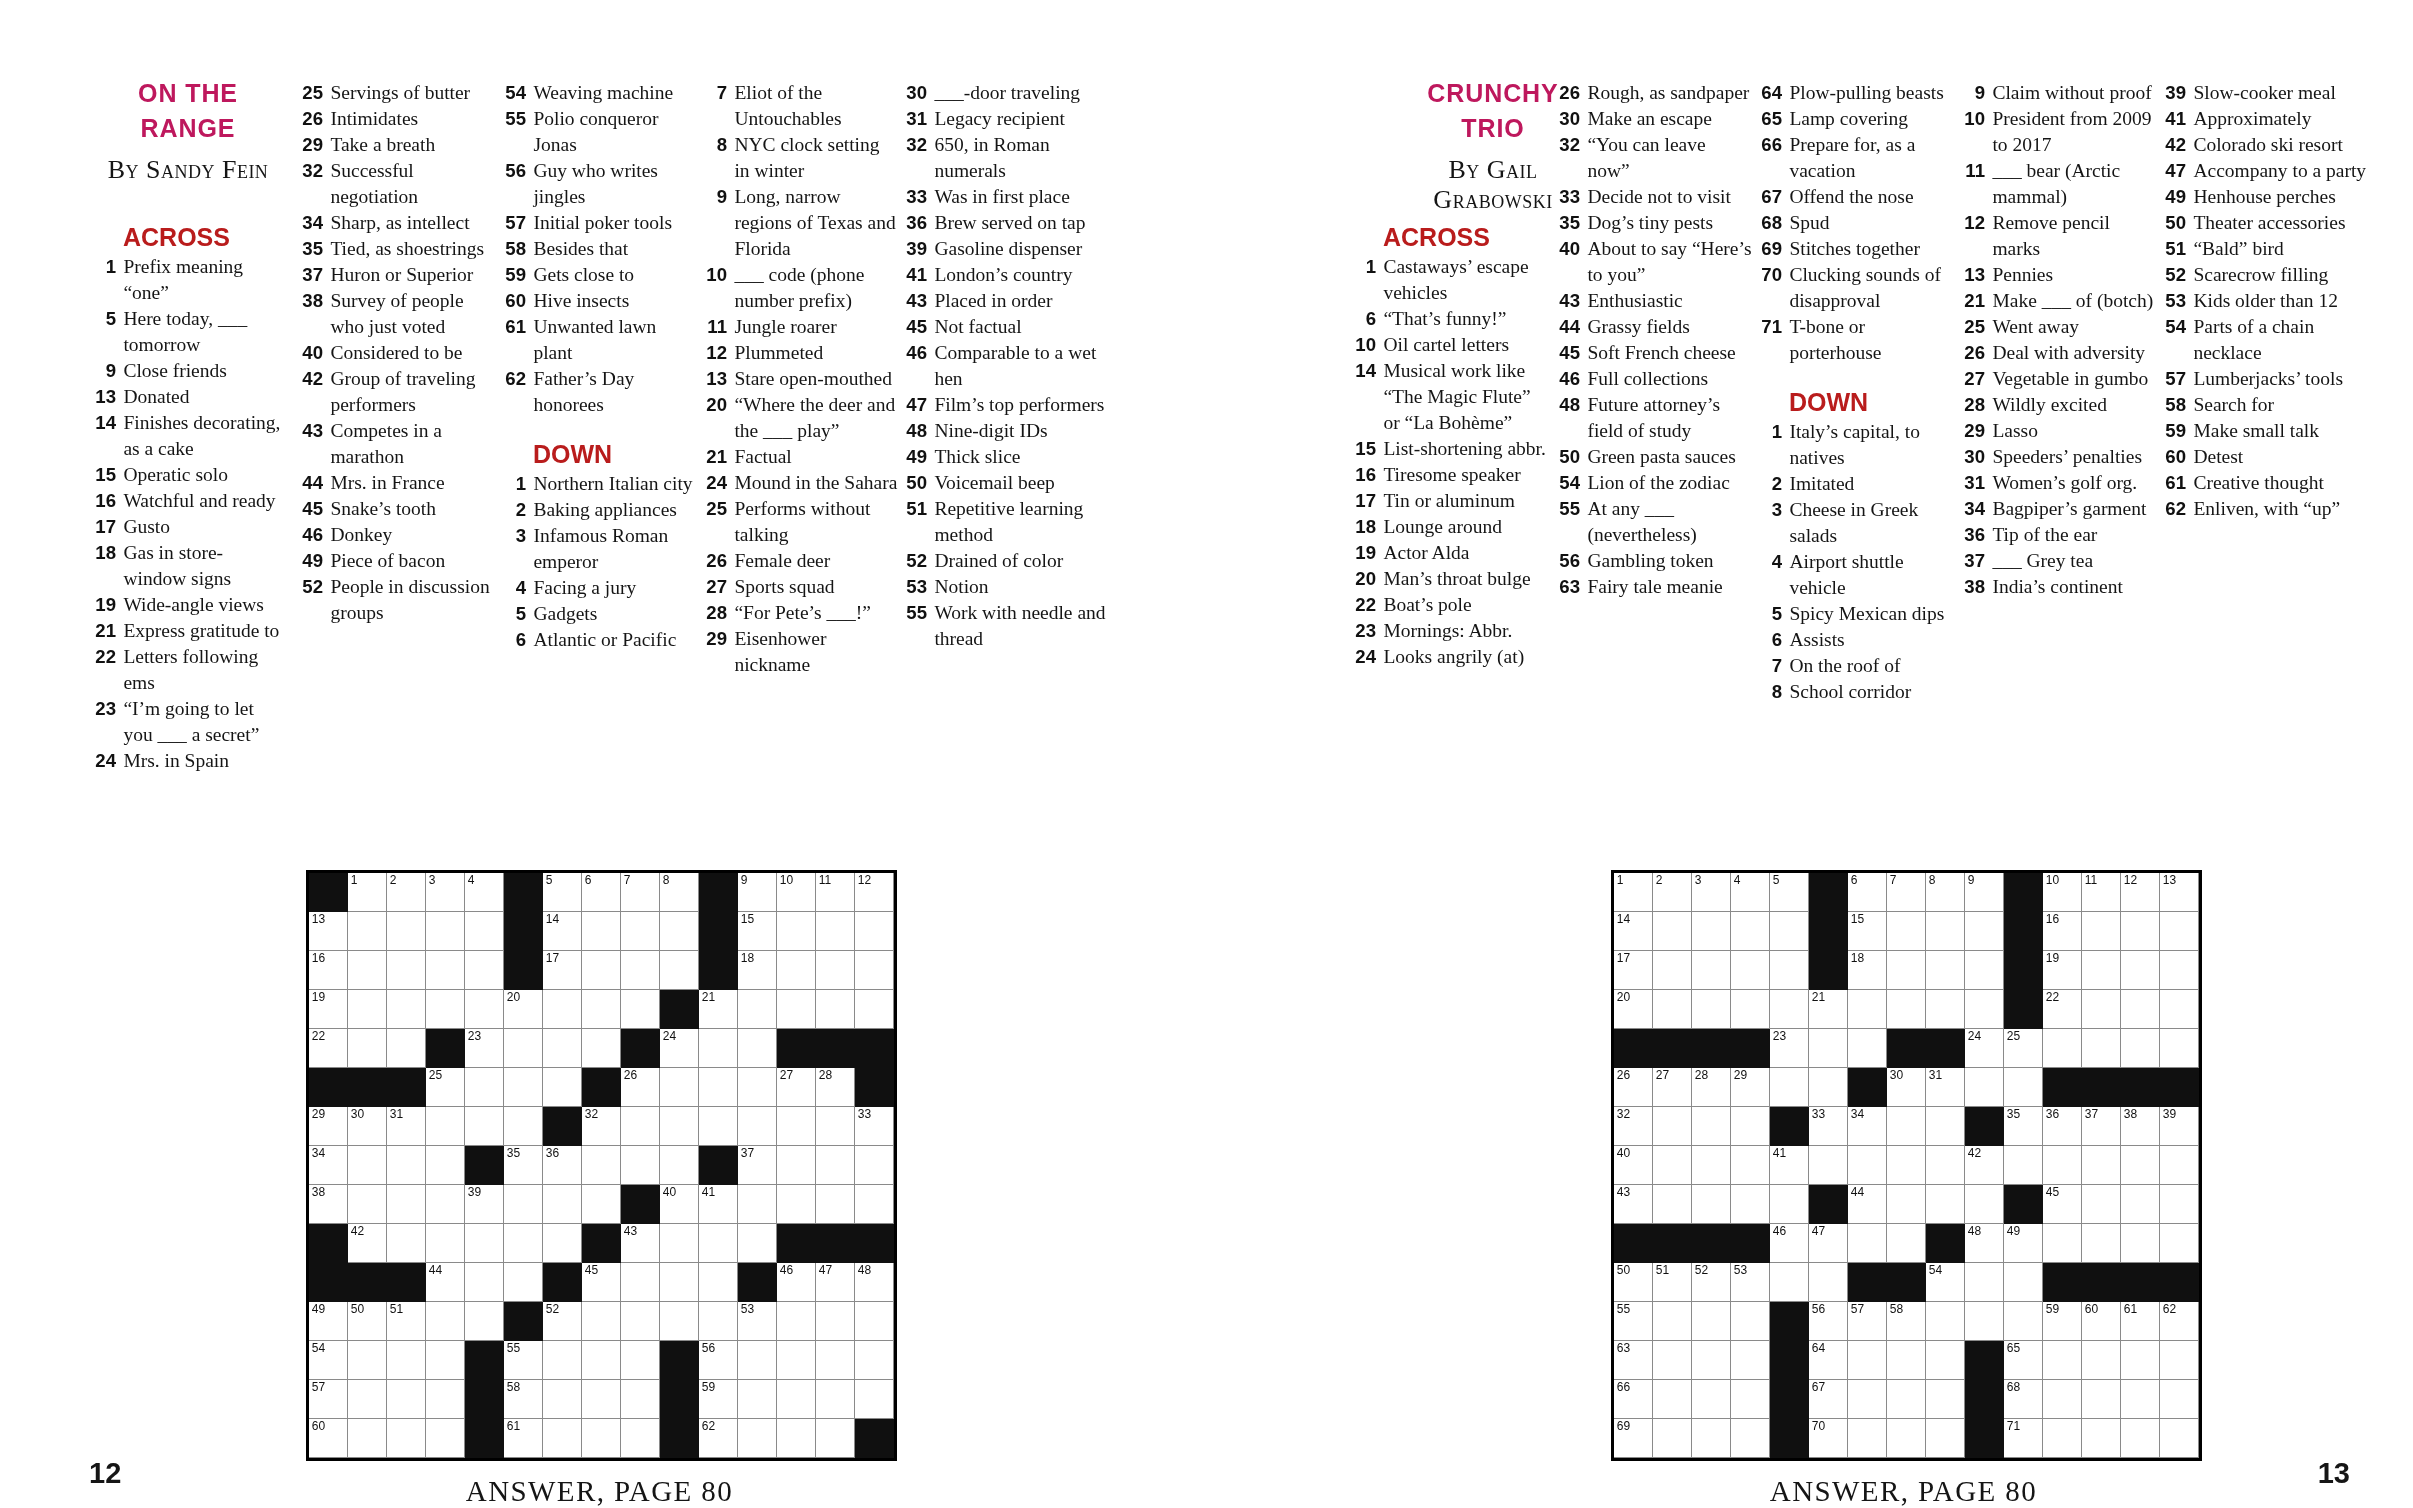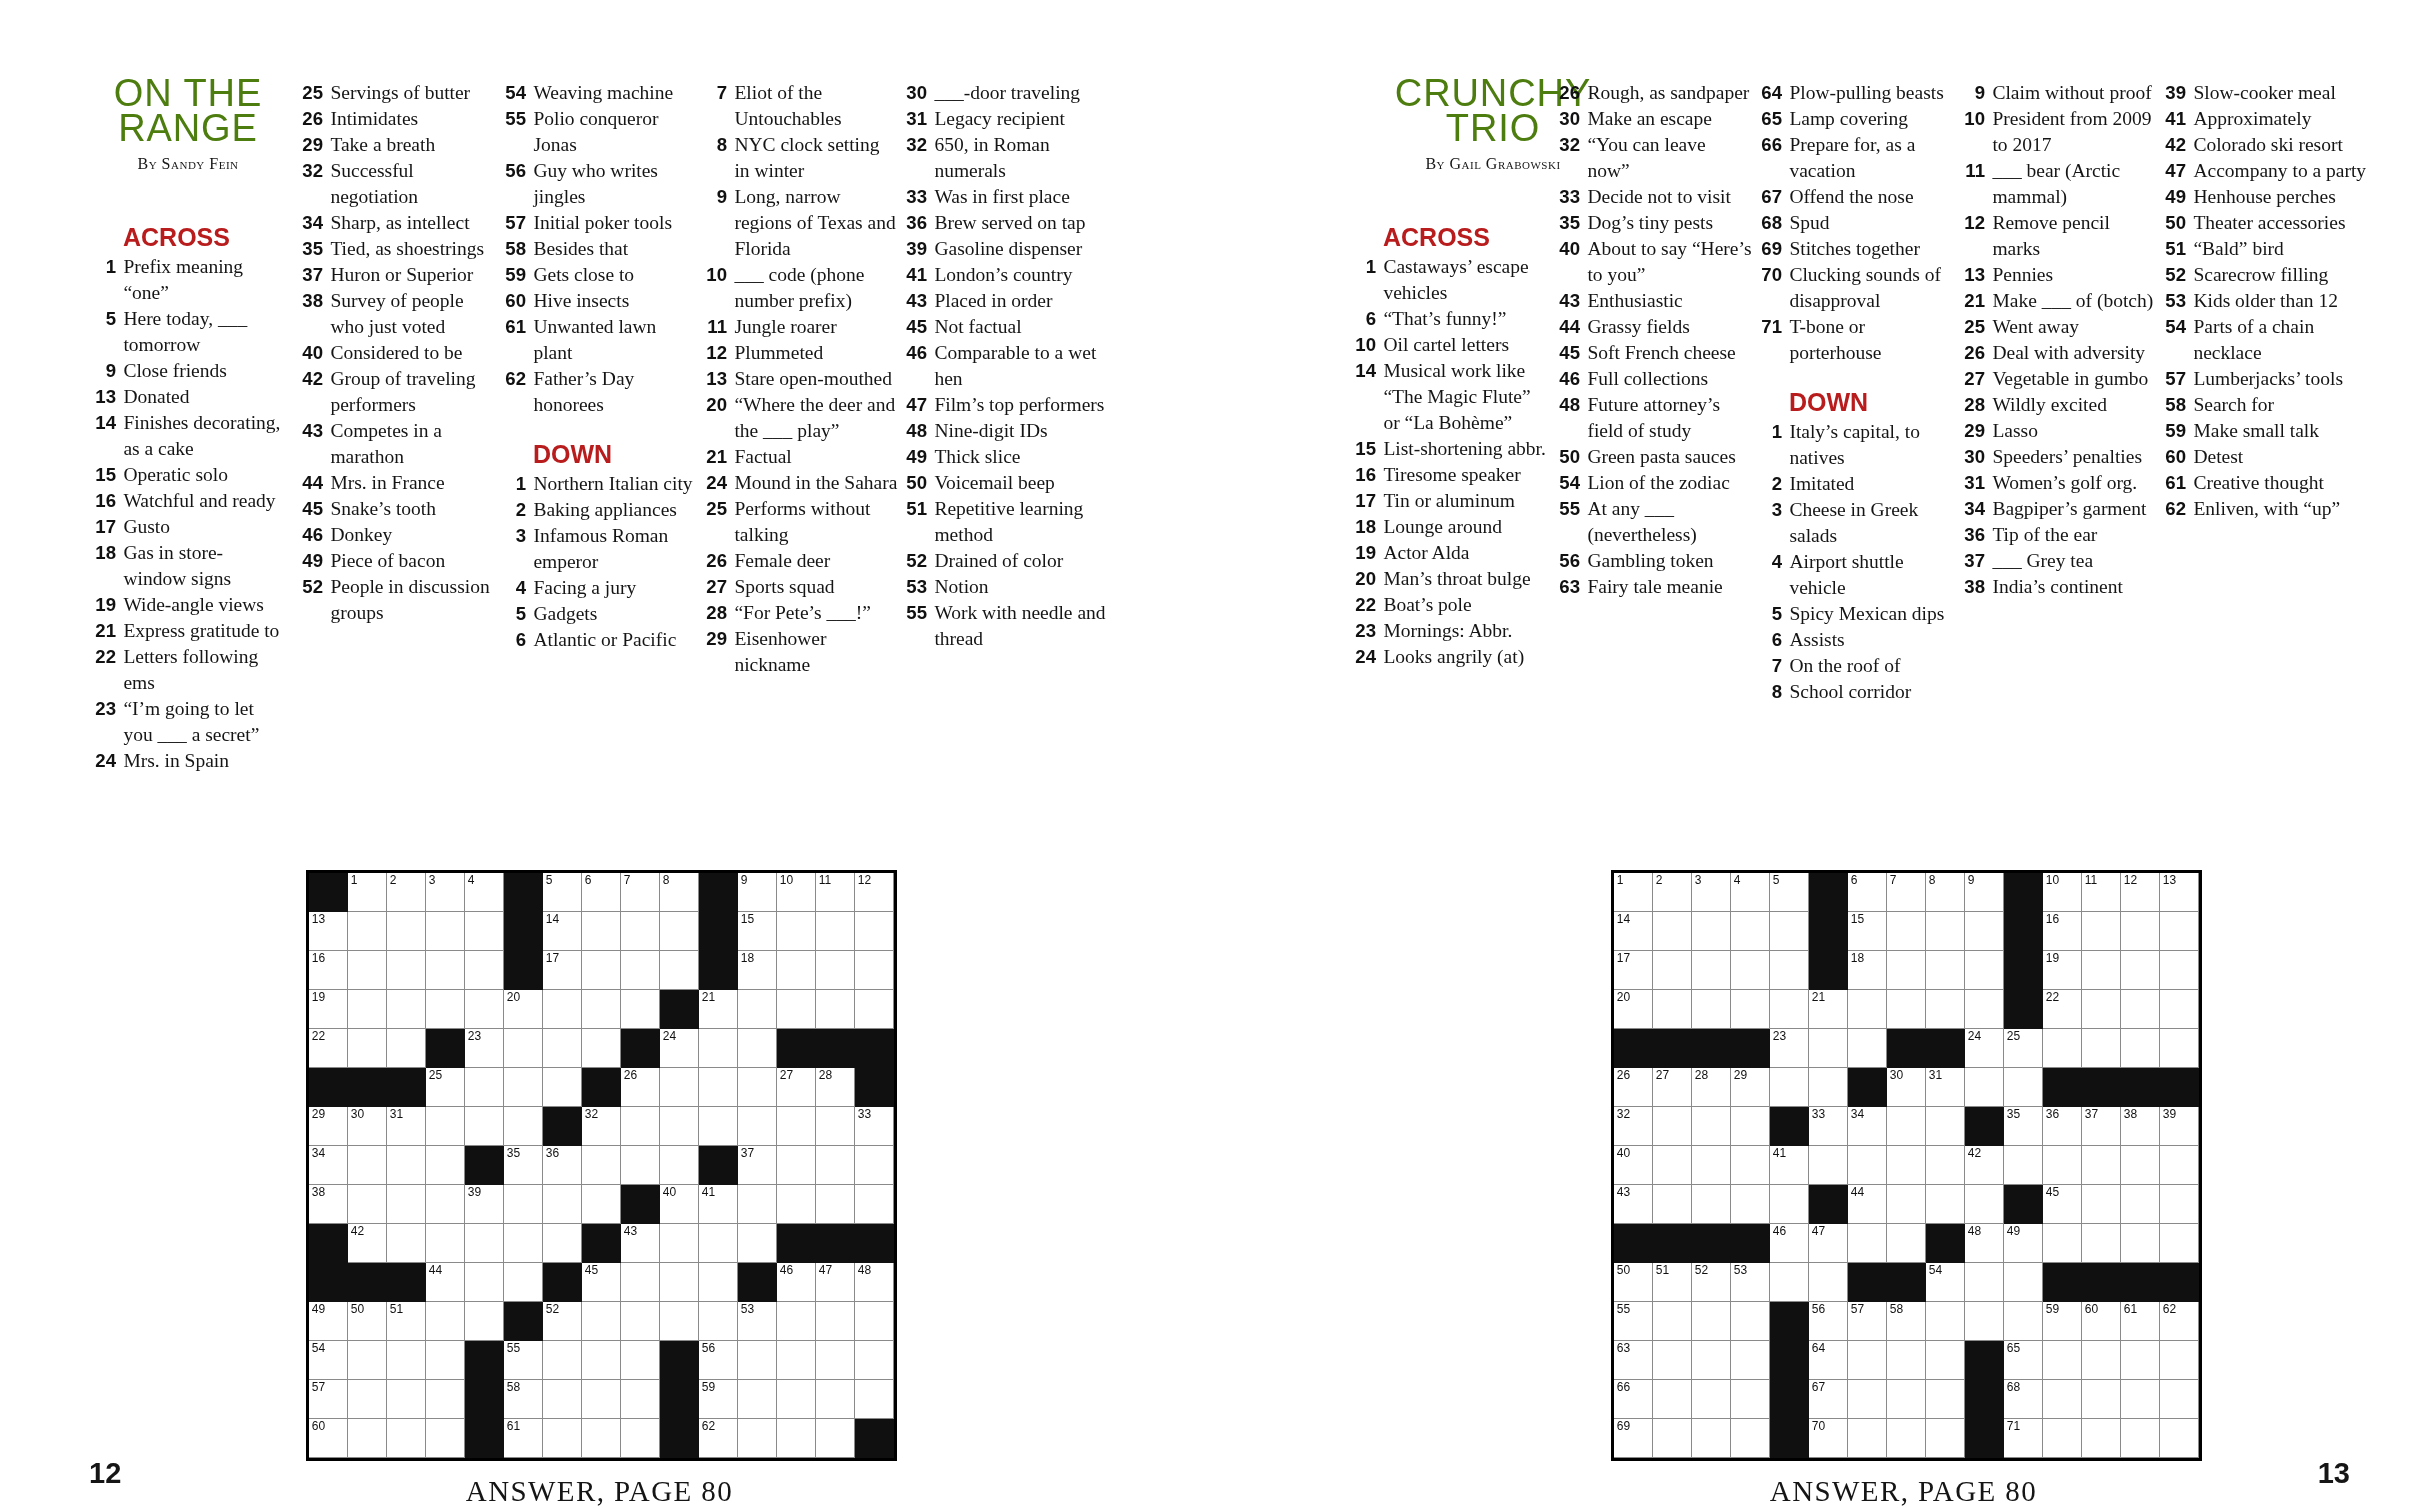--- a/index.html
+++ b/index.html
@@ -1,22 +1,22 @@
 <!DOCTYPE html>
 <html style="font-size:15px"><head>
 <meta charset="utf-8">
 <style>
   html,body{margin:0;padding:0}
   body{width:2413px;height:1508px;background:#ffffff;position:relative;
        font-family:"Liberation Serif",serif;color:#151515;overflow:hidden}
   .abs{position:absolute}
   .title-block{text-align:center}
-  .title{font-family:"Liberation Sans",sans-serif;font-weight:normal;font-size:38px;
-         line-height:35px;letter-spacing:0.9px;color:#4d7c0f}
-  .byline{font-variant:small-caps;font-size:16px;margin-top:9.3px;letter-spacing:0.5px}
+  .title{font-family:"Liberation Sans",sans-serif;font-weight:bold;font-size:25px;
+         line-height:35px;letter-spacing:0.9px;color:#be185d}
+  .byline{font-variant:small-caps;font-size:26px;margin-top:9.3px;letter-spacing:0.5px}
   .cluecol{position:absolute;font-size:19.5px;line-height:26px}
   .sec-header{font-family:"Liberation Sans",sans-serif;font-weight:bold;font-size:25px;
               line-height:28px;margin-left:35px;margin-bottom:2.8px;color:#b91c1c}
   .sec-header.gap{margin-top:22px}
   .clue{display:flex;align-items:flex-start}
   .clue .n{font-family:"Liberation Sans",sans-serif;font-weight:bold;font-size:18.6px;
            width:28px;text-align:right;flex:none;line-height:26px;color:#111}
   .clue .t{margin-left:7.4px}
   .grid{position:absolute;display:grid;grid-template-columns:repeat(15,39px);
         grid-auto-rows:39px;border:3.7px solid #000;background:#fff}

